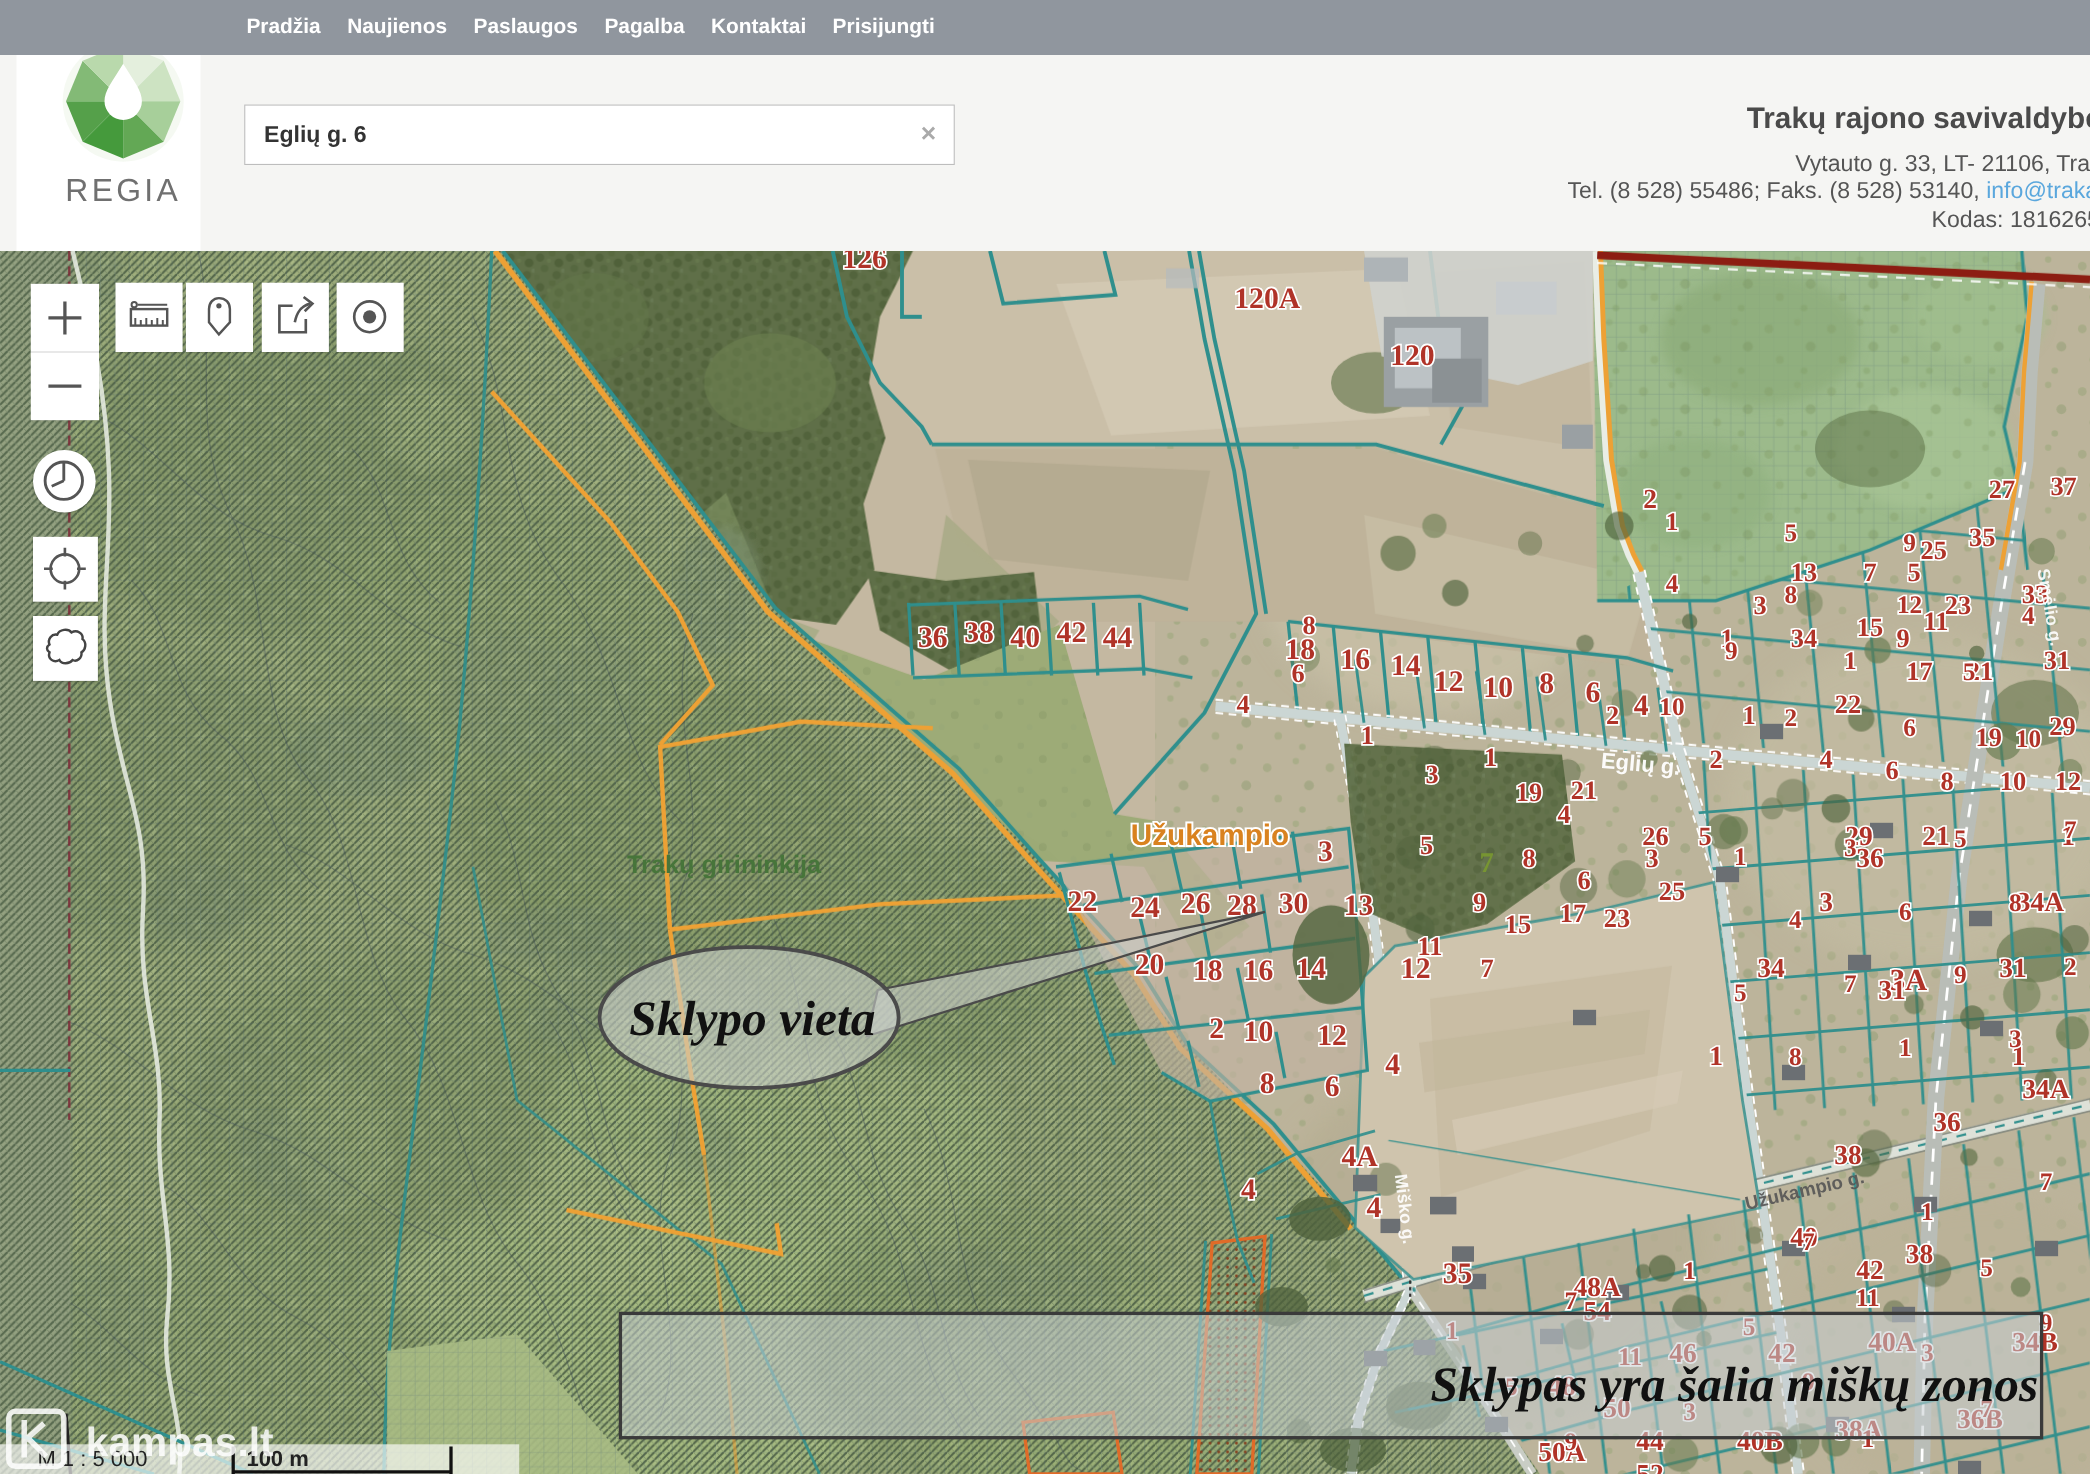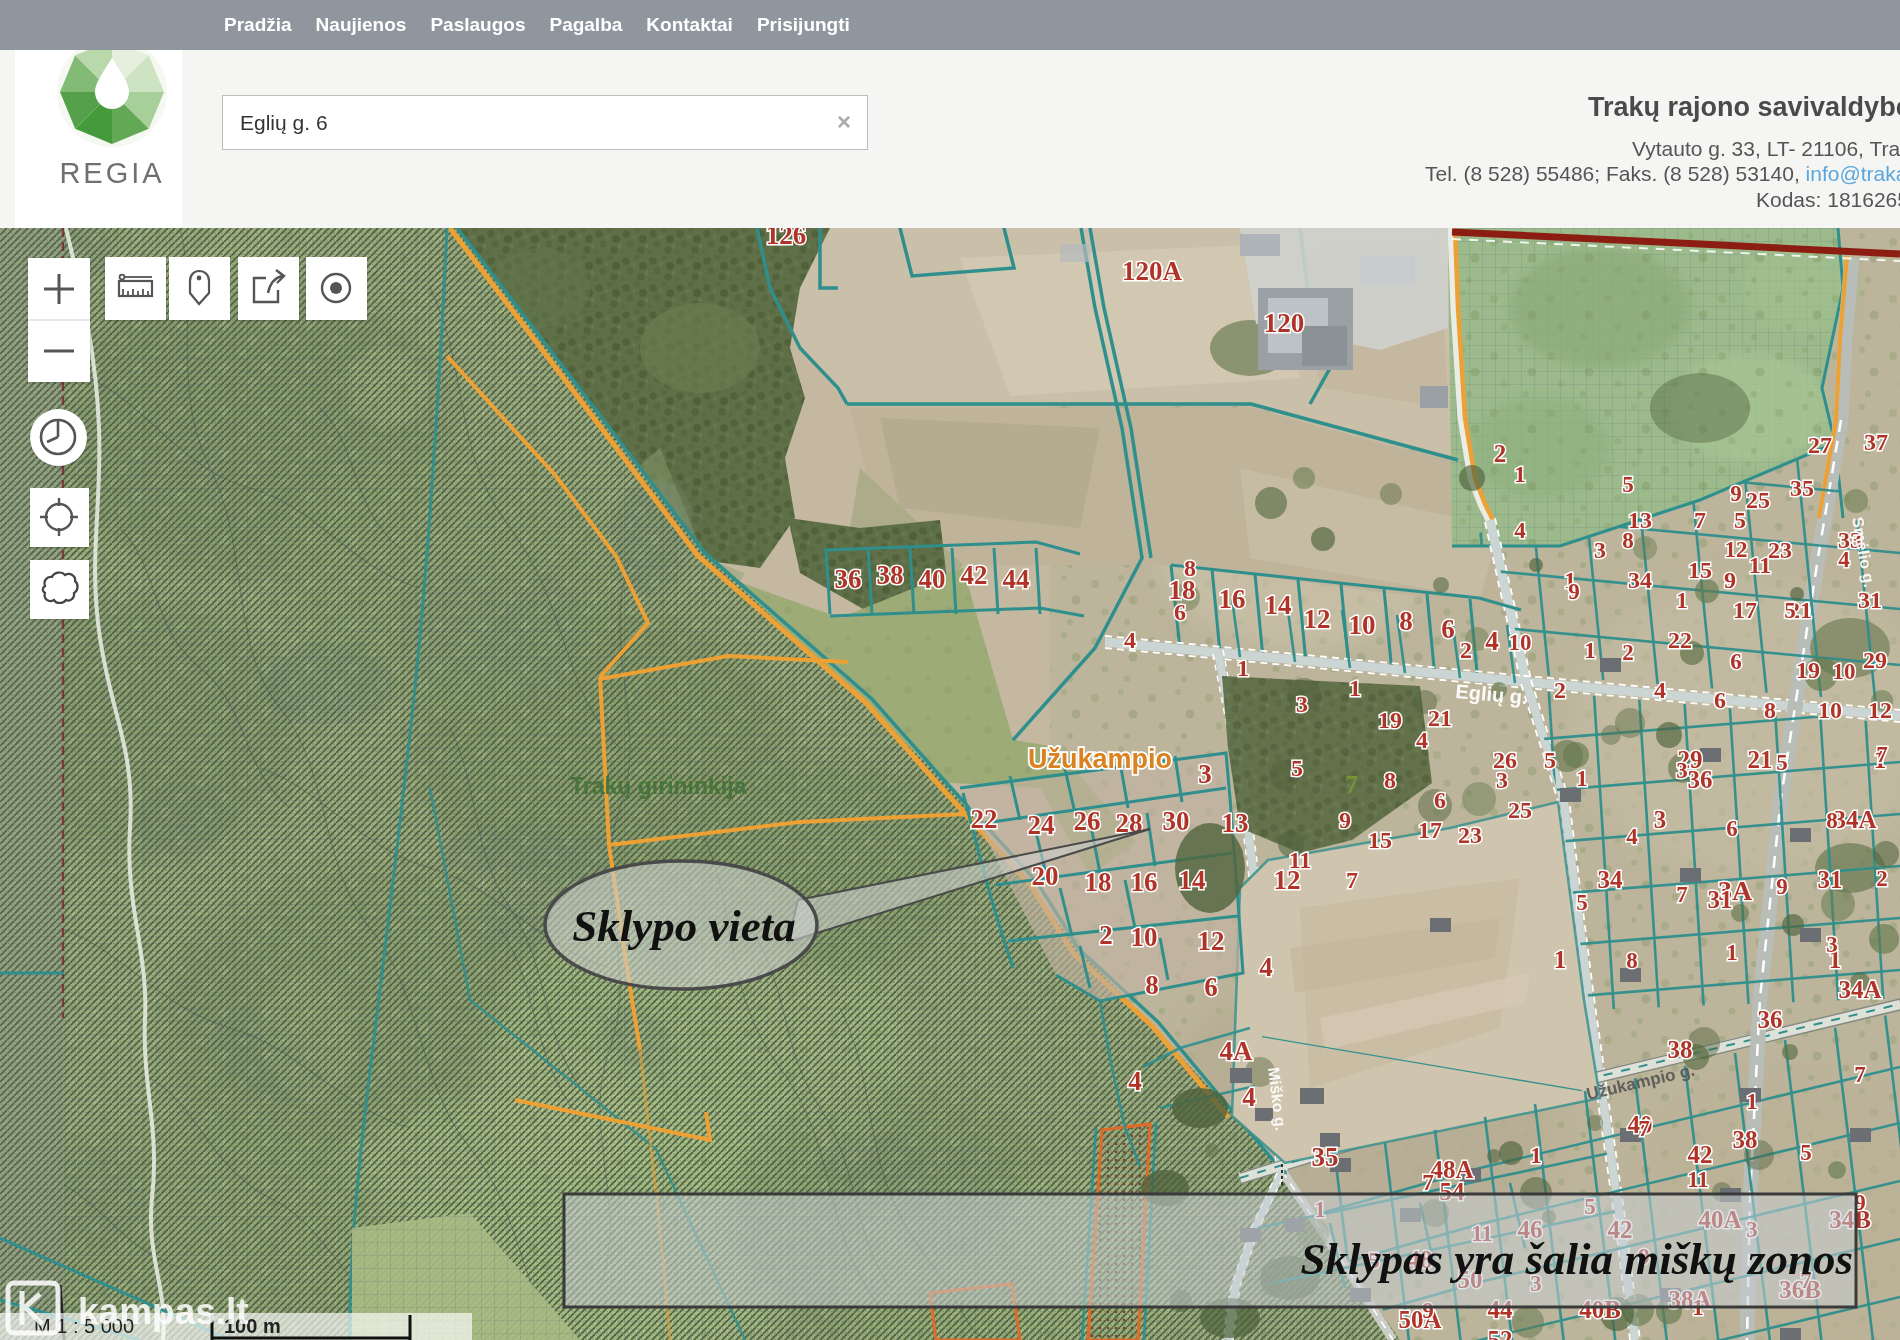--- a/index.html
+++ b/index.html
@@ -5,21 +5,21 @@
   html,body{margin:0;padding:0;width:1900px;height:1340px;overflow:hidden;background:#f5f5f3;
     font-family:"Liberation Sans",sans-serif;}
   #page{position:relative;width:1900px;height:1340px;overflow:hidden;}
   #nav{position:absolute;left:0;top:0;width:1900px;height:50px;background:#90969e;}
   #nav .menu{position:absolute;left:224px;top:14px;color:#fff;font-size:19px;font-weight:bold;}
   #nav .menu span{margin-right:24px;}
   #logobox{position:absolute;left:15px;top:0;width:167px;height:228px;background:#fff;}
   #header-rest{position:absolute;left:0;top:50px;width:1900px;height:178px;background:#f5f5f3;}
   #searchbox{position:absolute;left:222px;top:95px;width:646px;height:55px;background:#fff;
     border:1px solid #bdbdbd;box-sizing:border-box;}
-  #searchbox .q{position:absolute;left:17px;top:15px;font-size:21px;color:#333;}
+  #searchbox .q{position:absolute;left:17px;top:15px;font-size:21px;color:#333;font-weight:bold;}
   #searchbox .x{position:absolute;right:16px;top:12px;font-size:24px;color:#aaa;font-weight:bold;}
   .hr1{position:absolute;top:92px;left:1588px;font-size:27px;font-weight:bold;color:#4a4a4a;white-space:nowrap;}
   .hr2{position:absolute;top:137px;left:1632px;font-size:21px;color:#555;white-space:nowrap;}
   .hr3{position:absolute;top:162px;left:1425px;font-size:21px;color:#555;white-space:nowrap;}
   .hr4{position:absolute;top:188px;left:1756px;font-size:21px;color:#555;white-space:nowrap;}
   .blue{color:#5aa7dd;}
   .mapbtn{position:absolute;background:#fff;box-shadow:0 1px 2px rgba(0,0,0,.25);}
 </style>
 </head>
 <body>

